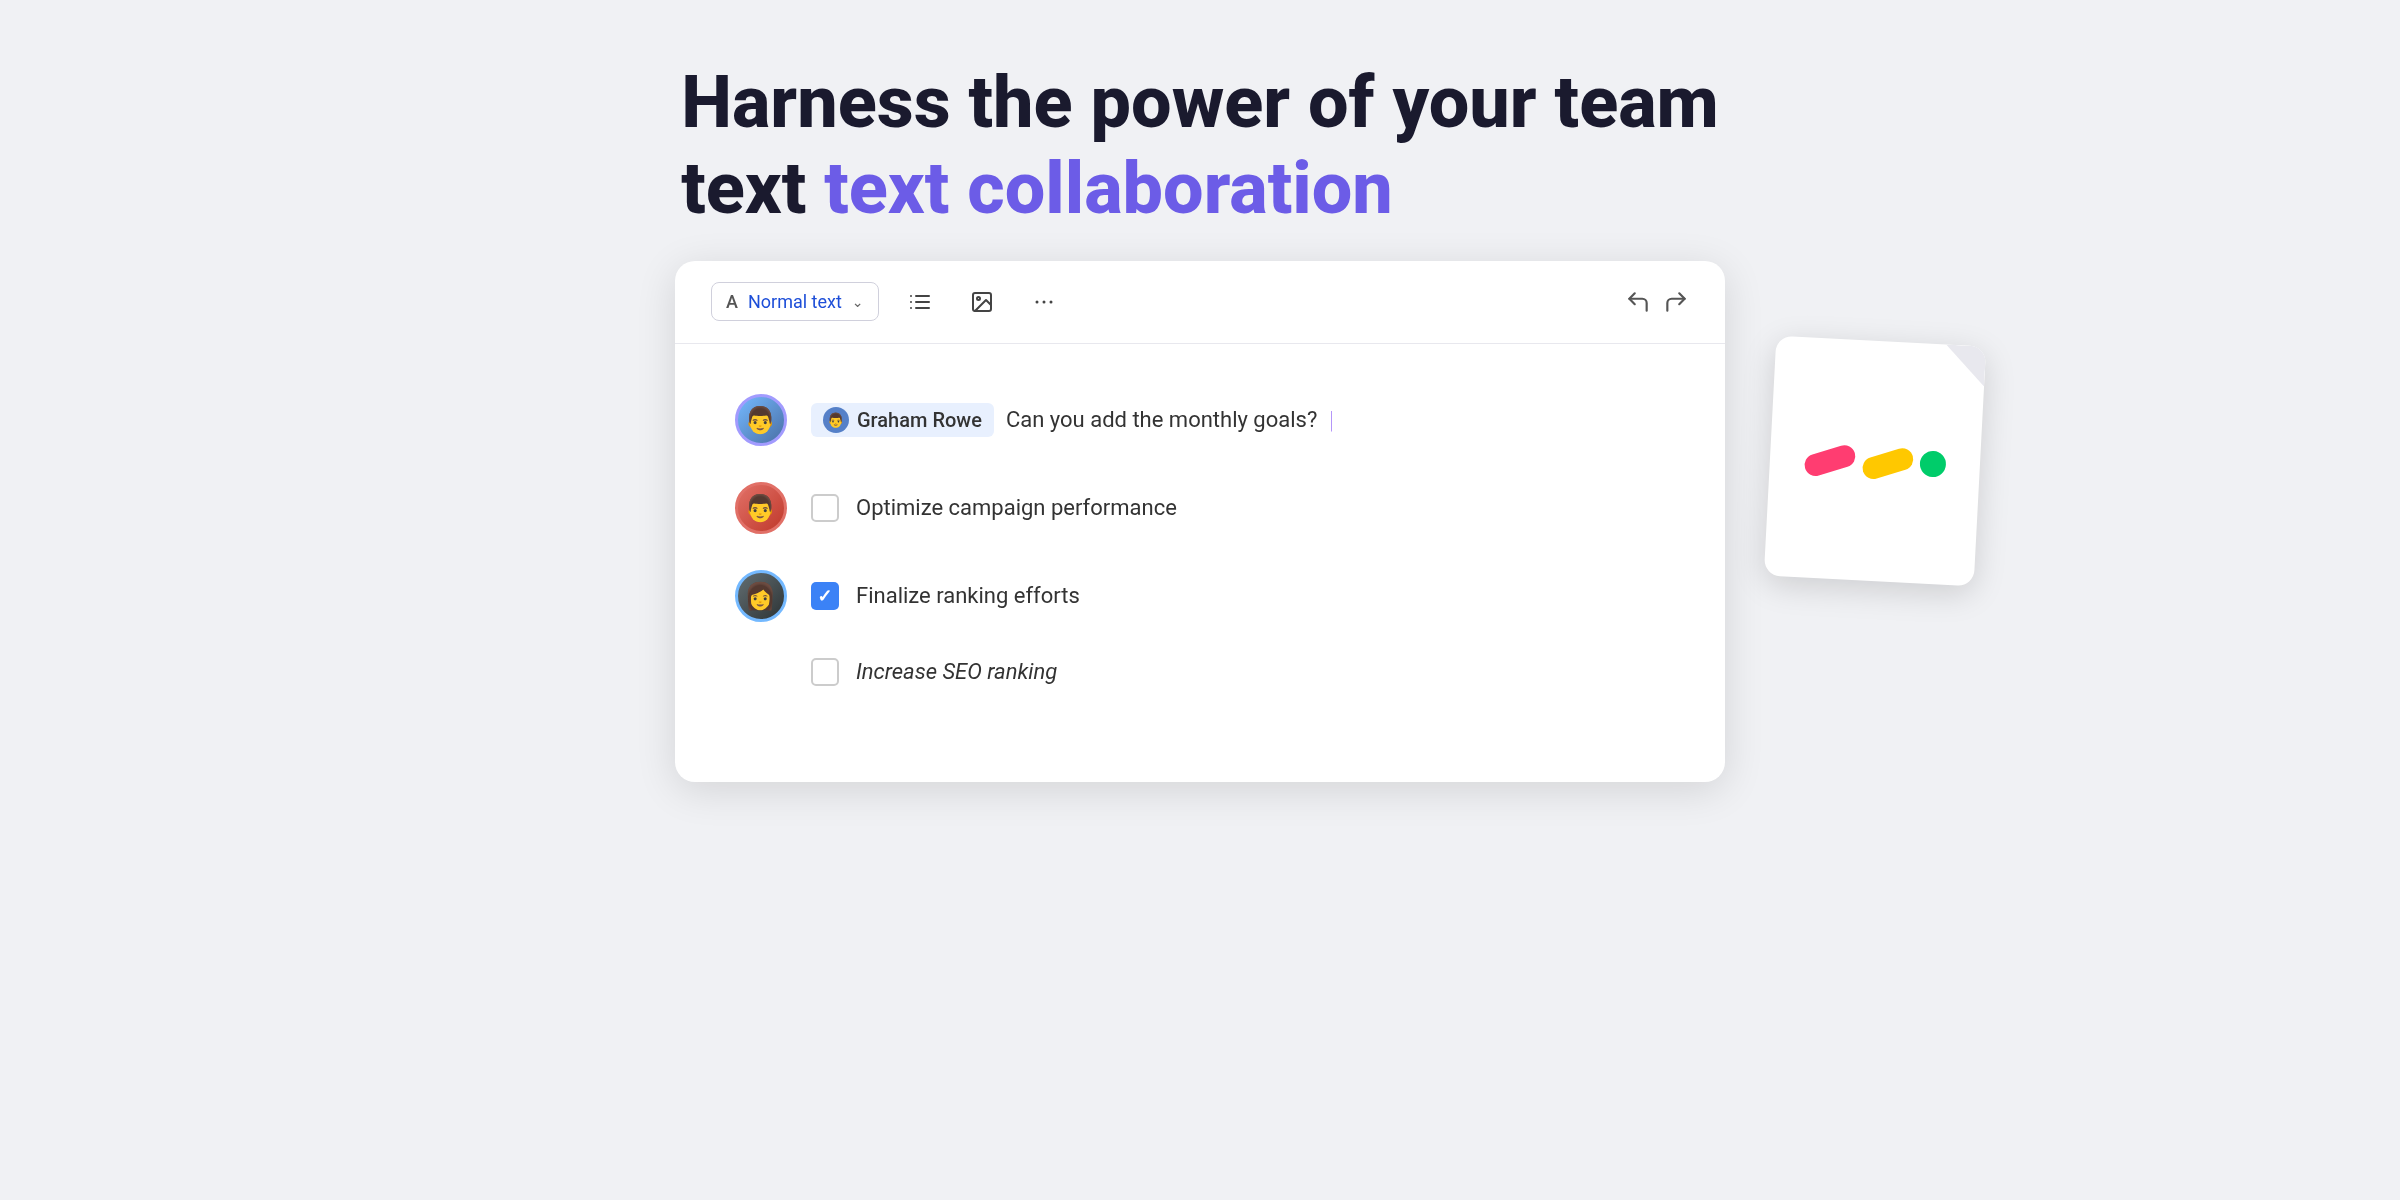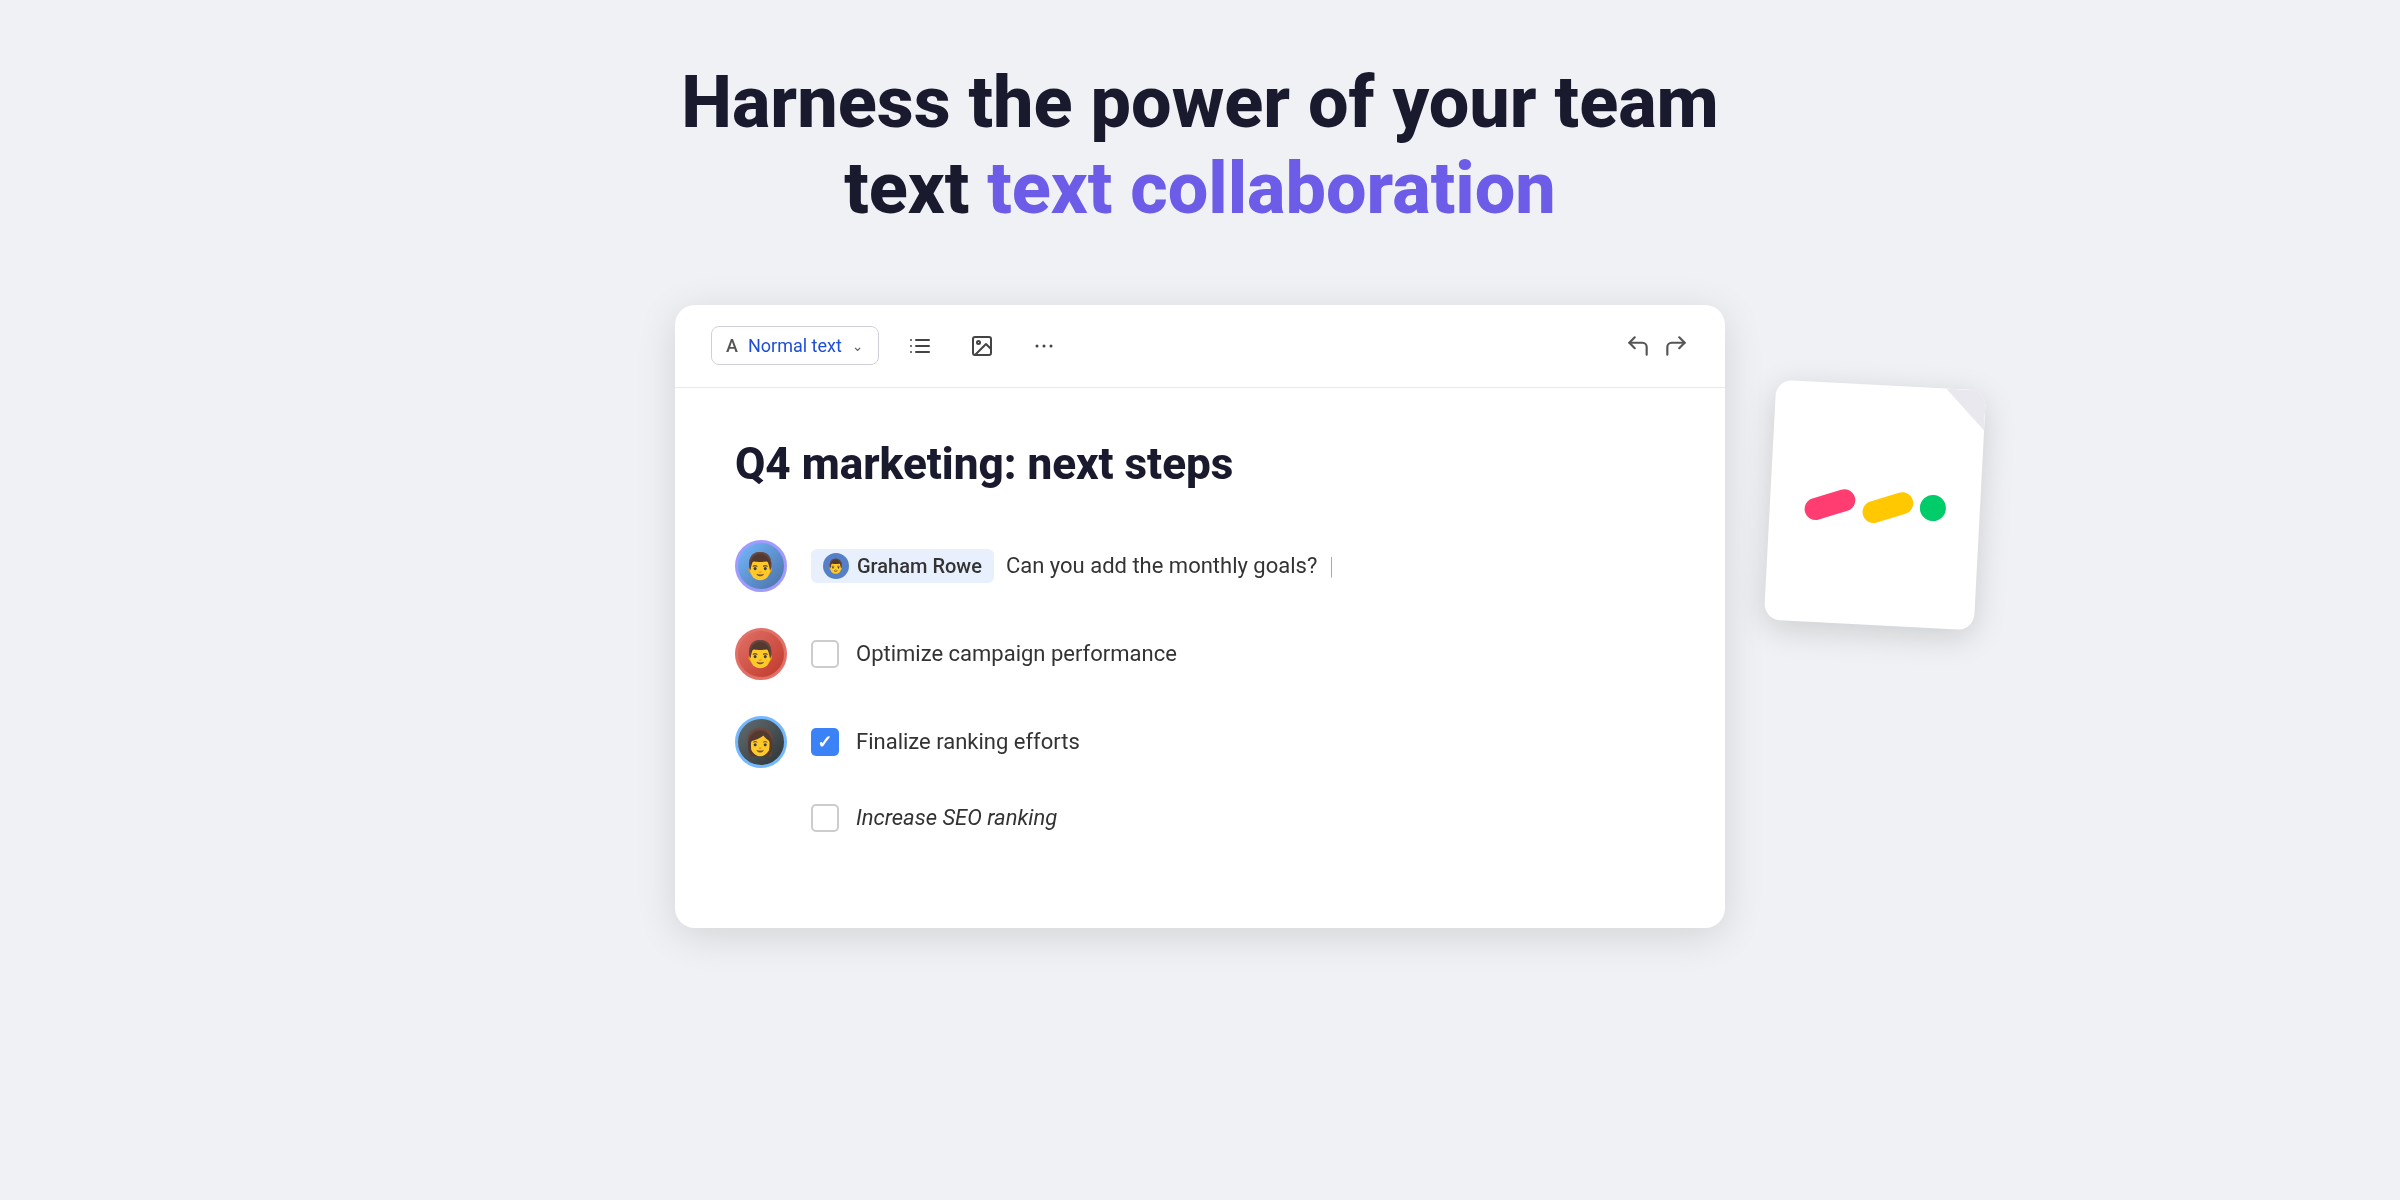--- a/index.html
+++ b/index.html
@@ -11,22 +11,21 @@
       font-family: -apple-system, BlinkMacSystemFont, 'Segoe UI', Roboto, sans-serif;
       overflow: hidden;
       display: flex;
       flex-direction: column;
       align-items: center;
       justify-content: flex-start;
       padding-top: 60px;
     }
 
     .headline {
-      text-align: center;
-      margin-bottom: 72px;
+      margin-bottom: 28px;
     }
 
     .headline h1 {
       font-size: 72px;
       font-weight: 800;
       color: #1a1a2e;
       line-height: 1.2;
     }
 
     .headline h1 .highlight {
@@ -361,21 +360,20 @@
         <div class="redo-btn">
           <svg viewBox="0 0 24 24" fill="none" stroke="currentColor" stroke-width="2" stroke-linecap="round" stroke-linejoin="round">
             <polyline points="15 14 20 9 15 4"></polyline>
             <path d="M4 20v-7a4 4 0 0 1 4-4h12"></path>
           </svg>
         </div>
       </div>
     </div>
 
     <div class="editor-body">
-      <div class="doc-title">Q4 marketing: next steps</div>
 
       <div class="collab-item">
         <div class="avatar avatar-purple" style="border-color: #a29bfe; background: linear-gradient(135deg, #74b9ff 0%, #4a6fa5 100%);">
           <span style="font-size:26px;">👨</span>
         </div>
         <div class="comment-line">
           <div class="mention-chip">
             <div class="mini-avatar" style="background: #5580c8; font-size:14px; display:flex; align-items:center; justify-content:center;">
               <span>👨</span>
             </div>

